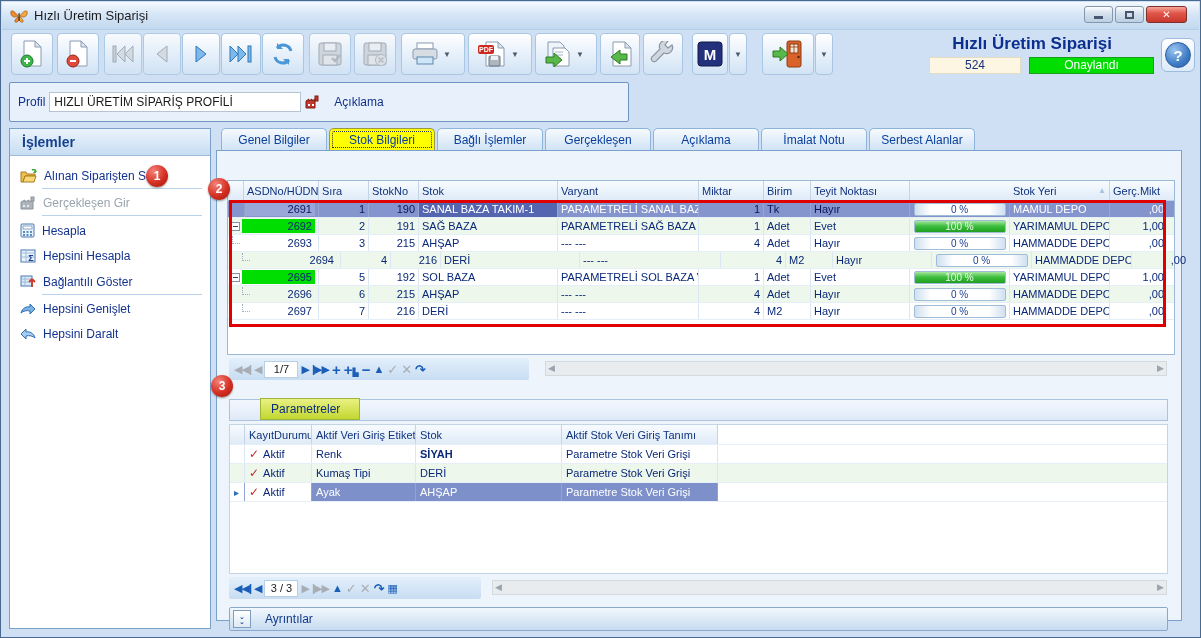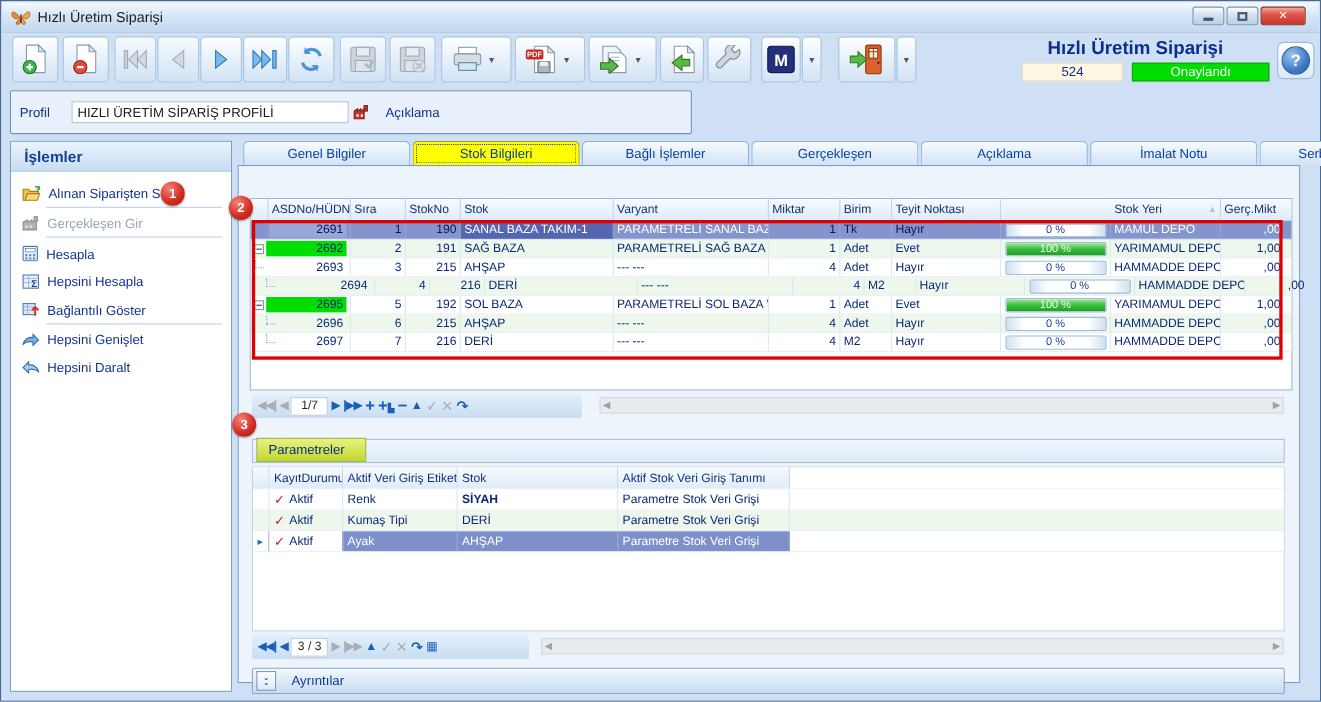--- a/index.html
+++ b/index.html
@@ -54,21 +54,21 @@
   .sidebar { position:absolute; left:8px; top:127px; width:202px; height:501px; background:#fff; border:1px solid #7ba0c9; }
   .sb-head { height:27px; background:linear-gradient(#eaf3fc,#c8ddf2); border-bottom:1px solid #9cbcdd;
     display:flex; align-items:center; padding-left:12px; font-size:14px; font-weight:bold; color:#15418f;}
   .sb-item { display:flex; align-items:center; gap:7px; padding:4px 0 4px 10px; font-size:12px; color:#13328f; cursor:pointer; margin-top:3px;}
   .sb-item.disabled { color:#9aa4ad; cursor:default; }
   .sb-sep { border-bottom:1px solid #b9d2ea; margin:1px 8px 1px 32px; }
 
   
   .content { position:absolute; left:215px; top:127px; width:966px; height:493px; }
   .tabs { position:absolute; left:5px; top:0; height:23px; display:flex; gap:2px;}
-  .tab { width:152px; height:23px; border:1px solid #8fb4dc; border-bottom:none; border-radius:5px 5px 0 0;
+  .tab { width:106px; height:23px; border:1px solid #8fb4dc; border-bottom:none; border-radius:5px 5px 0 0;
     background:linear-gradient(#f6fafe,#cfe2f4); display:flex; align-items:center; justify-content:center;
     font-size:12px; color:#0a3f9e; cursor:pointer;}
   .tab.active { background:#ffff00; border:1px solid #9a9a46; border-bottom:none; outline:1px dotted #333; outline-offset:-4px; font-weight:normal;}
   .panel { position:absolute; left:0; top:22px; right:0; bottom:0; border:1px solid #7ba0c9; background:#eef4fb; }
 
   
   .grid { position:absolute; left:10px; top:29px; width:948px; height:175px; background:#fff; border:1px solid #9db8d4; }
   .ghead { display:flex; height:20px; background:linear-gradient(#f7fbfe,#dfebf8); border-bottom:1px solid #b9cfe4; }
   .gh { border-right:1px solid #c2d4e6; font-size:11px; color:#10337f; display:flex; align-items:center; padding:0 3px;
     overflow:hidden; white-space:nowrap; flex:none;}
@@ -107,21 +107,21 @@
   .nbtn { font-size:11px; line-height:1; color:#1a5eb8; cursor:pointer; letter-spacing:-1px; font-weight:bold;}
   .nbtn.gray { color:#a8adb3; }
   .npager { background:#fff; border:1px solid #b9cfe4; height:17px; min-width:34px; text-align:center; font-size:11px; color:#222;
     line-height:15px; padding:0 3px;}
   .hscroll { position:absolute; height:15px; background:#e9ecef; border:1px solid #d4d9de; display:flex; align-items:center; justify-content:space-between; padding:0 2px;}
   .scrarrow { font-size:9px; color:#9aa4ad; line-height:1;}
 
   
   .paramhead { position:absolute; left:12px; top:248px; width:939px; height:22px; background:linear-gradient(#f2f7fd,#dfeaf7);
     border:1px solid #aac4de; display:flex; align-items:flex-end;}
-  .paramtab { width:100px; height:22px; margin-left:3px; background:linear-gradient(#e9f183,#c2d72f); border:1px solid #9fb43a;
+  .paramtab { width:100px; height:22px; margin-left:30px; background:linear-gradient(#e9f183,#c2d72f); border:1px solid #9fb43a;
     display:flex; align-items:center; padding-left:10px; font-size:12px; color:#0d2f7e; cursor:pointer;}
   .pgrid { position:absolute; left:12px; top:273px; width:939px; height:150px; background:#fff; border:1px solid #c3d4e5; }
   .prow { display:flex; height:19px; border-bottom:1px solid #e6eef7; background:#fff; cursor:pointer;}
   .prow.alt { background:#eef7ec; }
   .prow.sel .pc { background:#7e90ca; color:#fff; border-right-color:#93a2d4;}
   .prow.sel .pc.keep { background:#fff; color:#0a2878; }
   .pc { border-right:1px solid #dbe7f2; font-size:11px; display:flex; align-items:center; padding:0 4px; overflow:hidden; white-space:nowrap; flex:none;}
   .ph { border-right:1px solid #c2d4e6; background:linear-gradient(#f7fbfe,#dfebf8); color:#10337f; }
   .redcheck { color:#cc2222; font-weight:bold; margin-right:4px; font-size:12px;}
   .rowptr { color:#2a6ab8; font-size:10px; font-weight:bold;}
@@ -290,21 +290,21 @@
 
   <div class="formtitle">Hızlı Üretim Siparişi</div>
   <div class="recno">524</div>
   <div class="status">Onaylandı</div>
   <div class="helpbtn">
       <div class="helpcircle">?</div>
     </div>
 
   <div class="profilebar">
     <span class="plabel" style="margin-left:8px;">Profil</span>
-    <input class="pinput" style="width: 252px; margin-left: 20px;" readonly="" value="HIZLI ÜRETİM SİPARİŞ PROFİLİ">
+    <input class="pinput" style="width: 252px; margin-left: 4px;" readonly="" value="HIZLI ÜRETİM SİPARİŞ PROFİLİ">
     <svg width="16" height="16" viewBox="0 0 16 16" style="margin-left:3px;">
       <path d="M2 14V7l3-2v2l3-2v2l3-2v9z" fill="#c0392b" stroke="#7e1f14"></path>
       <rect x="4" y="10" width="2" height="2" fill="#fff"></rect>
         <rect x="8" y="10" width="2" height="2" fill="#fff"></rect>
       <rect x="11" y="2" width="3" height="5" fill="#c0392b" stroke="#7e1f14"></rect>
     </svg>
     <span class="plabel" style="margin-left:14px;">Açıklama</span>
   </div>
 
   <div class="sidebar">

